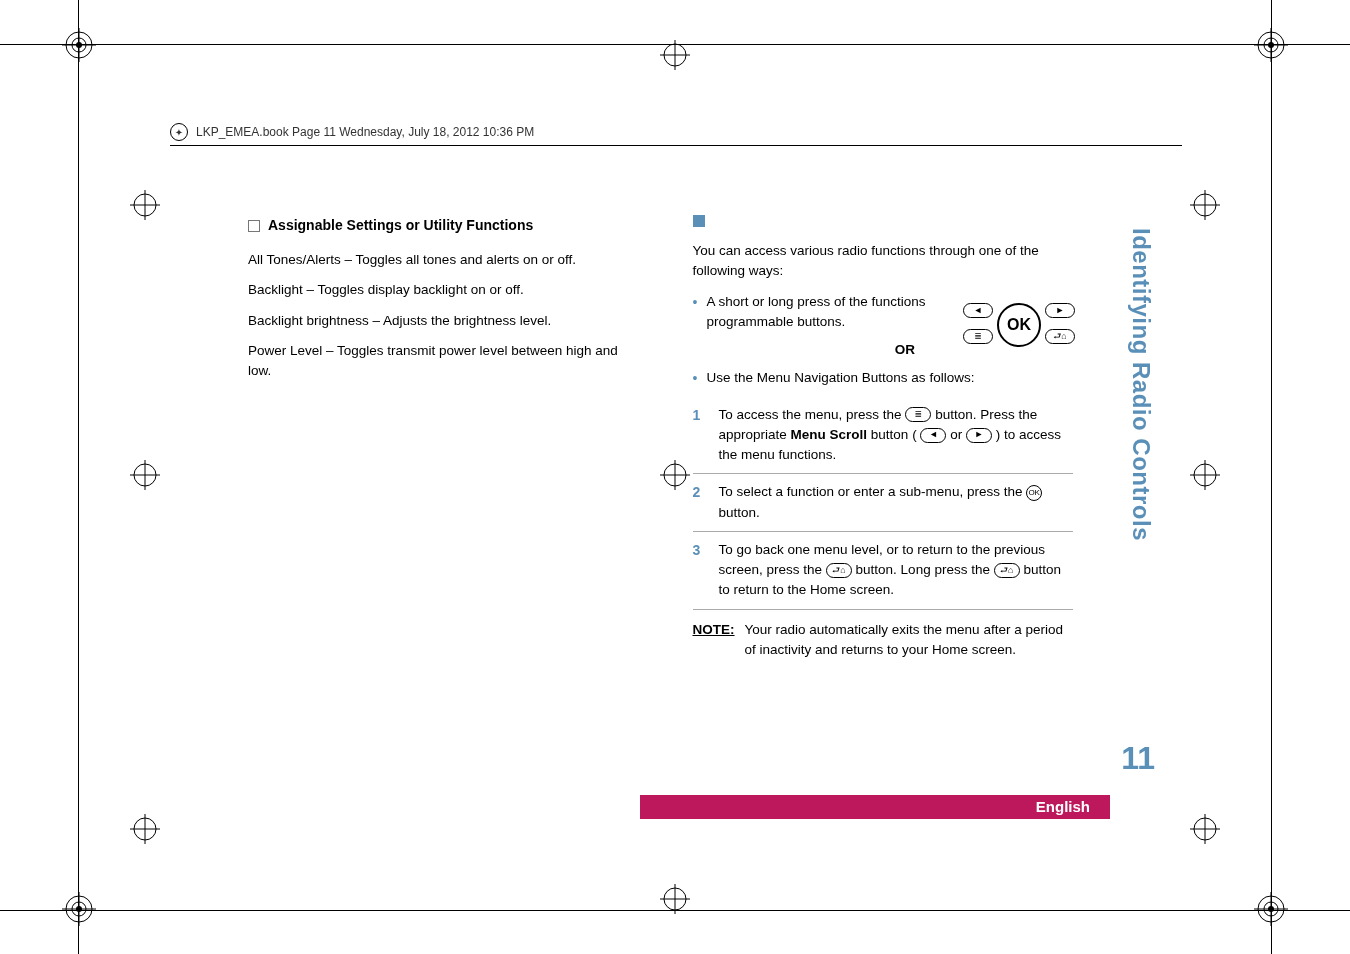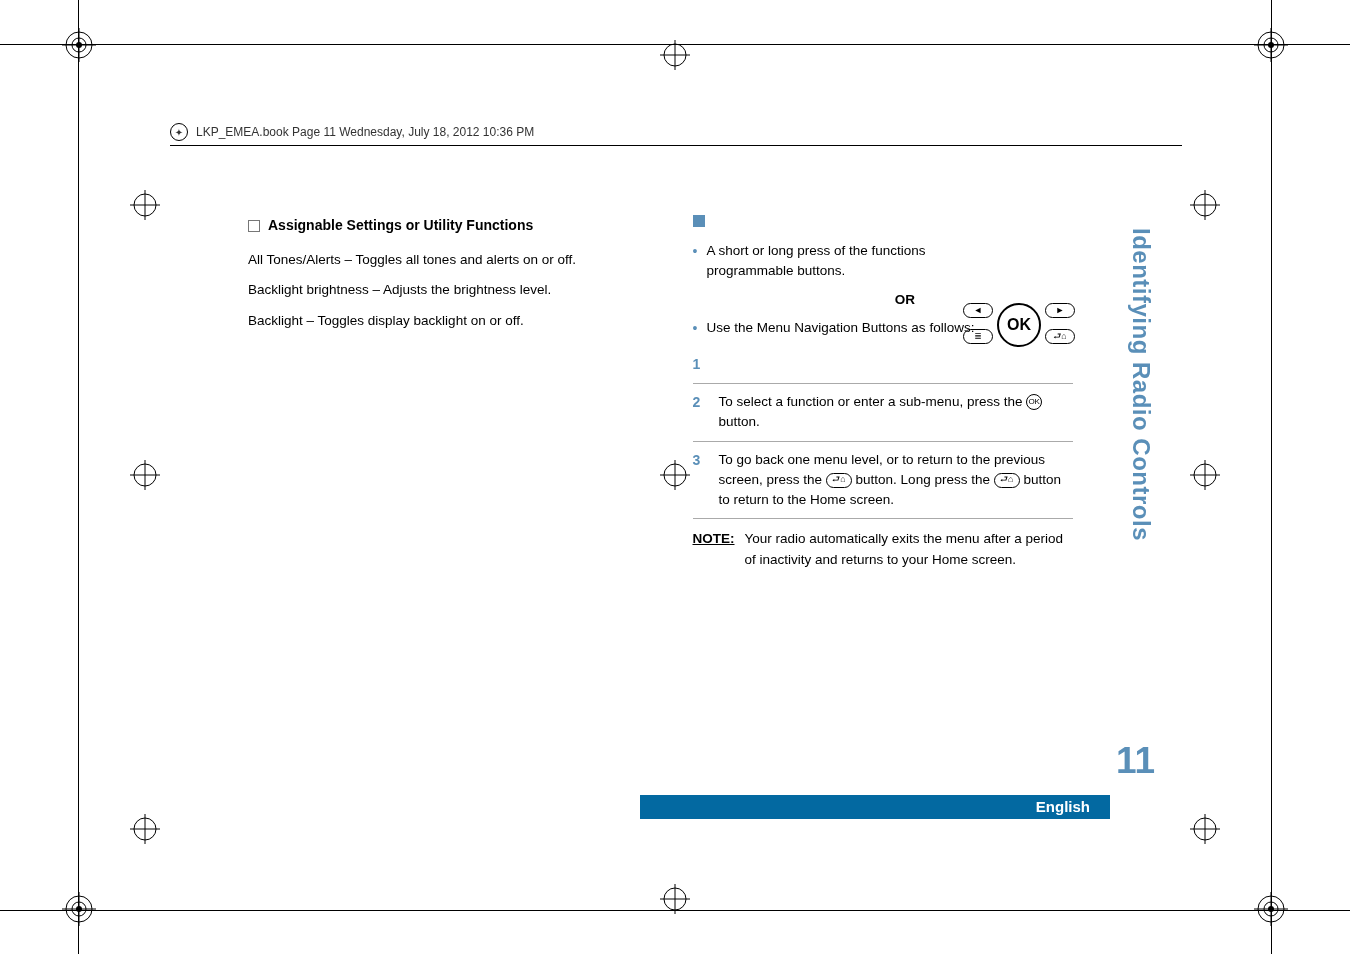--- a/index.html
+++ b/index.html
@@ -174,34 +174,34 @@
     font-weight: bold;
     color: #5a8fb8;
     letter-spacing: 0.5px;
   }
 
   
   .page-number {
     position: absolute;
     right: 195px;
     top: 740px;
-    font-size: 37px;
+    font-size: 32px;
     font-weight: bold;
     color: #5a8fb8;
     text-align: center;
   }
 
   
   .lang-band {
     position: absolute;
     left: 640px;
     top: 795px;
     width: 470px;
     height: 24px;
-    background: #0369a1;
+    background: #be185d;
     color: #fff;
     text-align: right;
     padding-right: 20px;
     font-weight: bold;
     font-size: 15px;
     line-height: 24px;
   }
 
   
   .hline { position: absolute; height: 1px; background: #000; }
@@ -328,28 +328,30 @@
 </div>
 
 <div class="content">
 
   <div class="col">
     <div class="subhead">
       <span class="bullet-box"></span>
       <span class="title">Assignable Settings or Utility Functions</span>
     </div>
     <p class="defn"><span class="term">All Tones/Alerts</span><span> – Toggles all tones and alerts on or off.</span></p>
+    <p class="defn"><span class="term">Backlight</span><span> – Toggles display backlight on or off.</span></p>
     <p class="defn"><span class="term">Backlight brightness</span><span> – Adjusts the brightness level.</span></p>
-    <p class="defn"><span class="term">Backlight</span><span> – Toggles display backlight on or off.</span></p>
+    <p class="defn"><span class="term">Power Level</span><span> – Toggles transmit power level between high and low.</span></p>
   </div>
 
   <div class="col right">
     <div class="subhead">
       <span class="bullet-sq"></span>
     </div>
+    <p>You can access various radio functions through one of the following ways:</p>
 
     <ul class="bullet-list">
       <li><span style="display:inline-block; max-width:220px;">A short or long press of the functions programmable buttons.</span></li>
     </ul>
 
     <div class="nav-cluster">
       <div class="pill p-tl">◄</div>
       <div class="pill p-bl">≣</div>
       <div class="ok-big">OK</div>
       <div class="pill p-tr">►</div>
@@ -358,20 +360,31 @@
 
     <div class="or-text">OR</div>
 
     <ul class="bullet-list">
       <li>Use the Menu Navigation Buttons as follows:</li>
     </ul>
 
     <ol class="step-list">
       <li>
         <span class="step-num">1</span>
+        <span class="step-body">
+          <span>To access the menu, press the </span>
+          <span class="btn-pill">≣</span>
+          <span> button. Press the appropriate </span>
+          <b>Menu Scroll</b>
+          <span> button (</span>
+          <span class="btn-pill">◄</span>
+          <span>or</span>
+          <span class="btn-pill">►</span>
+          <span>) to access the menu functions.</span>
+        </span>
       </li>
       <li>
         <span class="step-num">2</span>
         <span class="step-body">
           <span>To select a function or enter a sub-menu, press the </span>
           <span class="btn-circle-sm">OK</span>
           <span> button.</span>
         </span>
       </li>
       <li>

